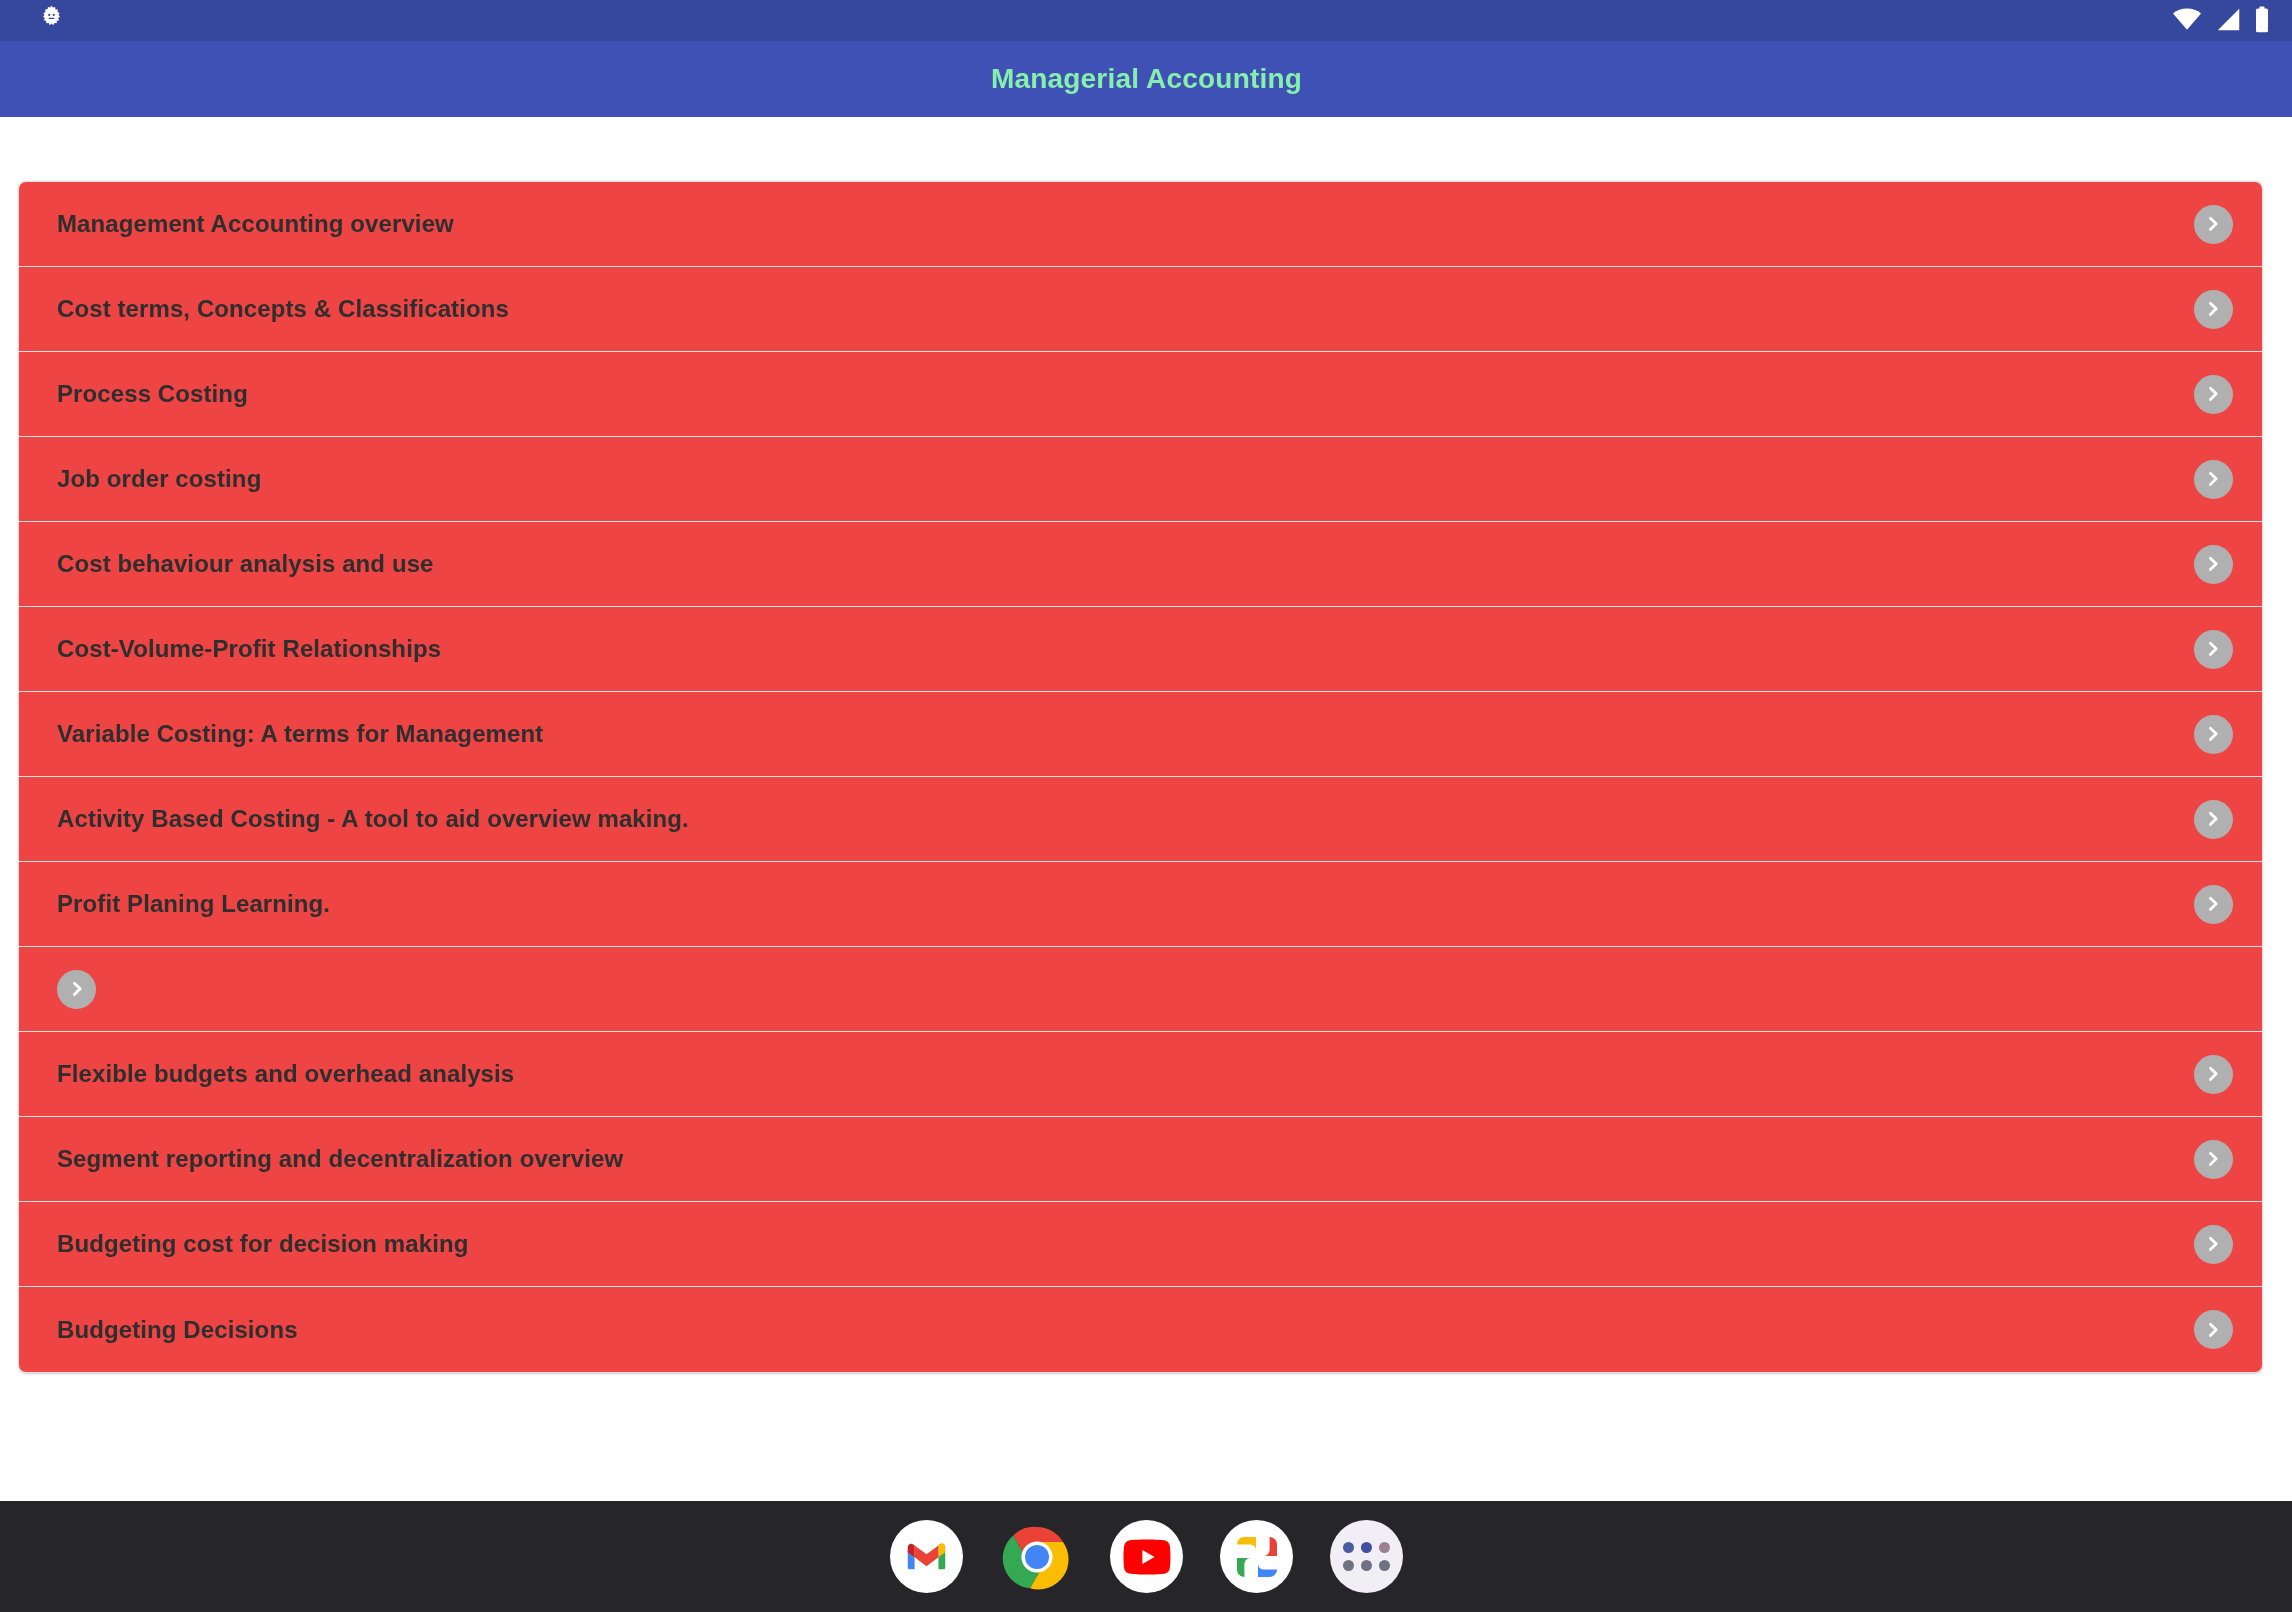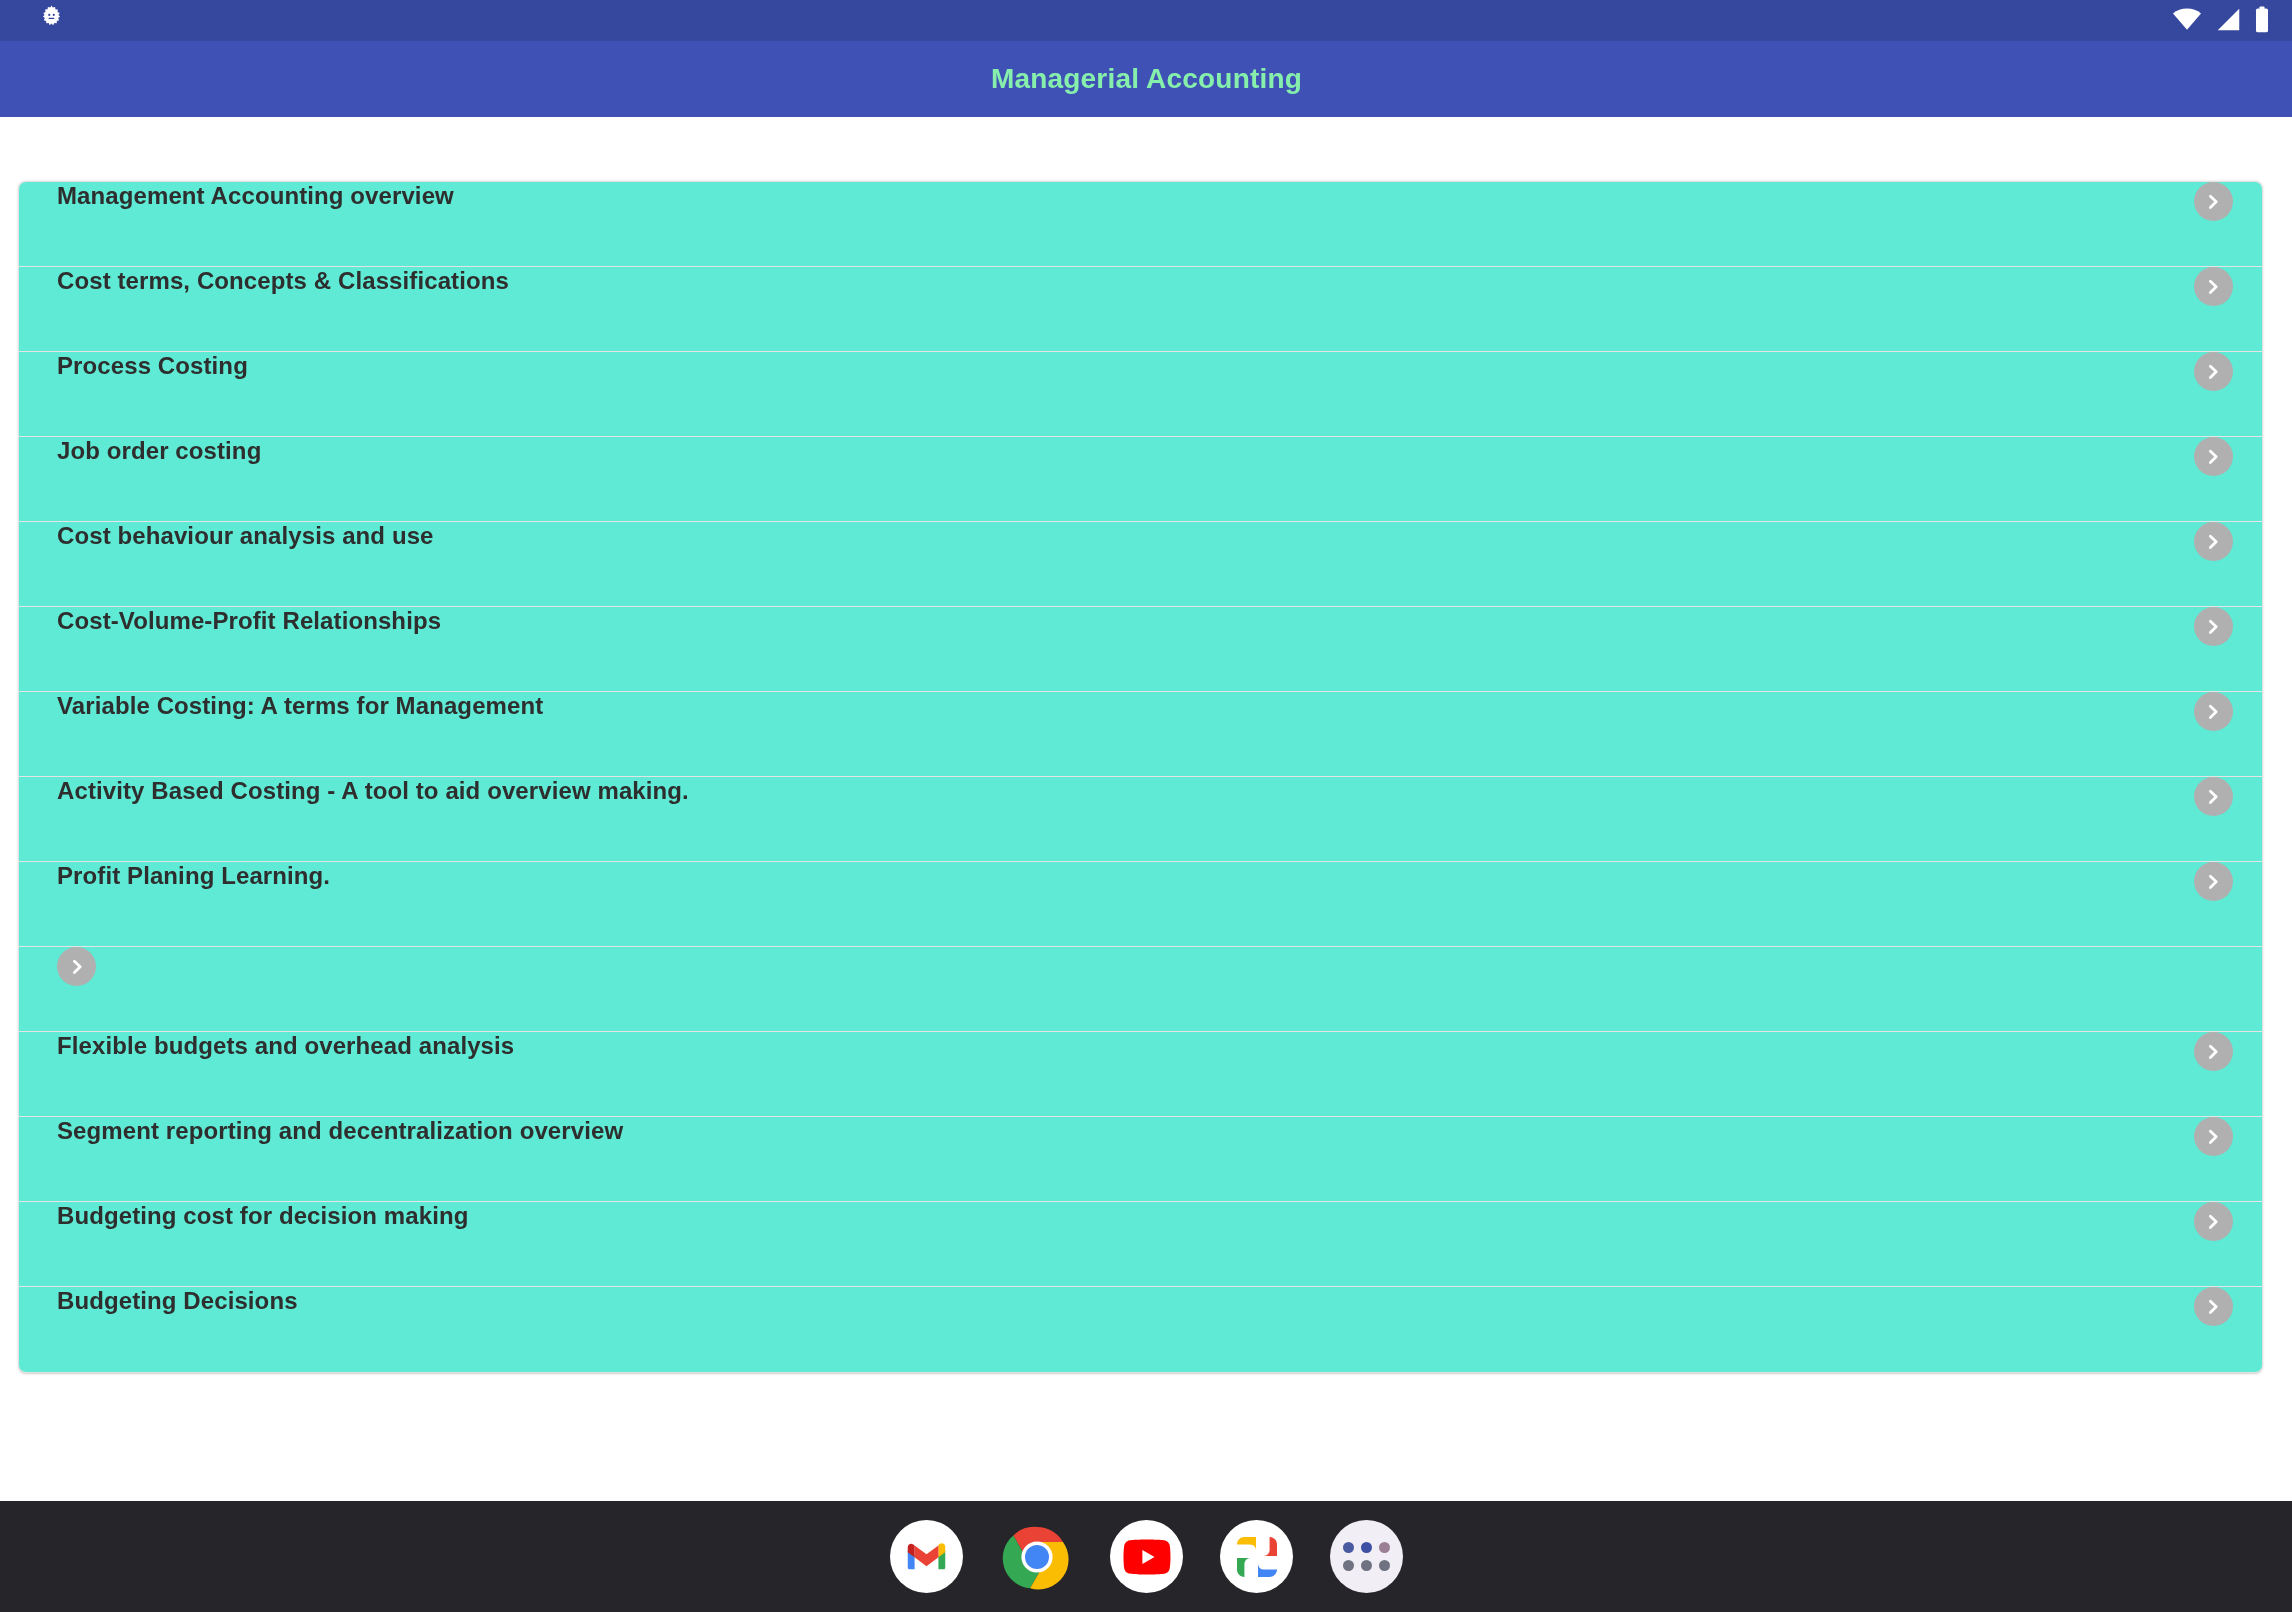--- a/index.html
+++ b/index.html
@@ -88,22 +88,23 @@
     border: 0.9px solid #e2e2e2;
     border-radius: 8px;
     box-shadow: 0 0.9px 2.7px rgba(0,0,0,0.13), 0 0.9px 0.9px rgba(0,0,0,0.07);
     overflow: hidden;
   }
 
   .topic-row {
     position: relative;
     height: 85px;
     display: flex;
+    align-items: center;
     padding: 0 25px 0 38px;
-    background: #5eead4;
+    background: #ef4444;
     border-bottom: 0.9px solid #e4e4e4;
   }
   .topic-row:last-child { border-bottom: none; }
 
   .topic-label {
     flex: 1 1 auto;
     font-size: 24px;
     font-weight: bold;
     color: #2e2e2e;
     letter-spacing: 0.1px;

